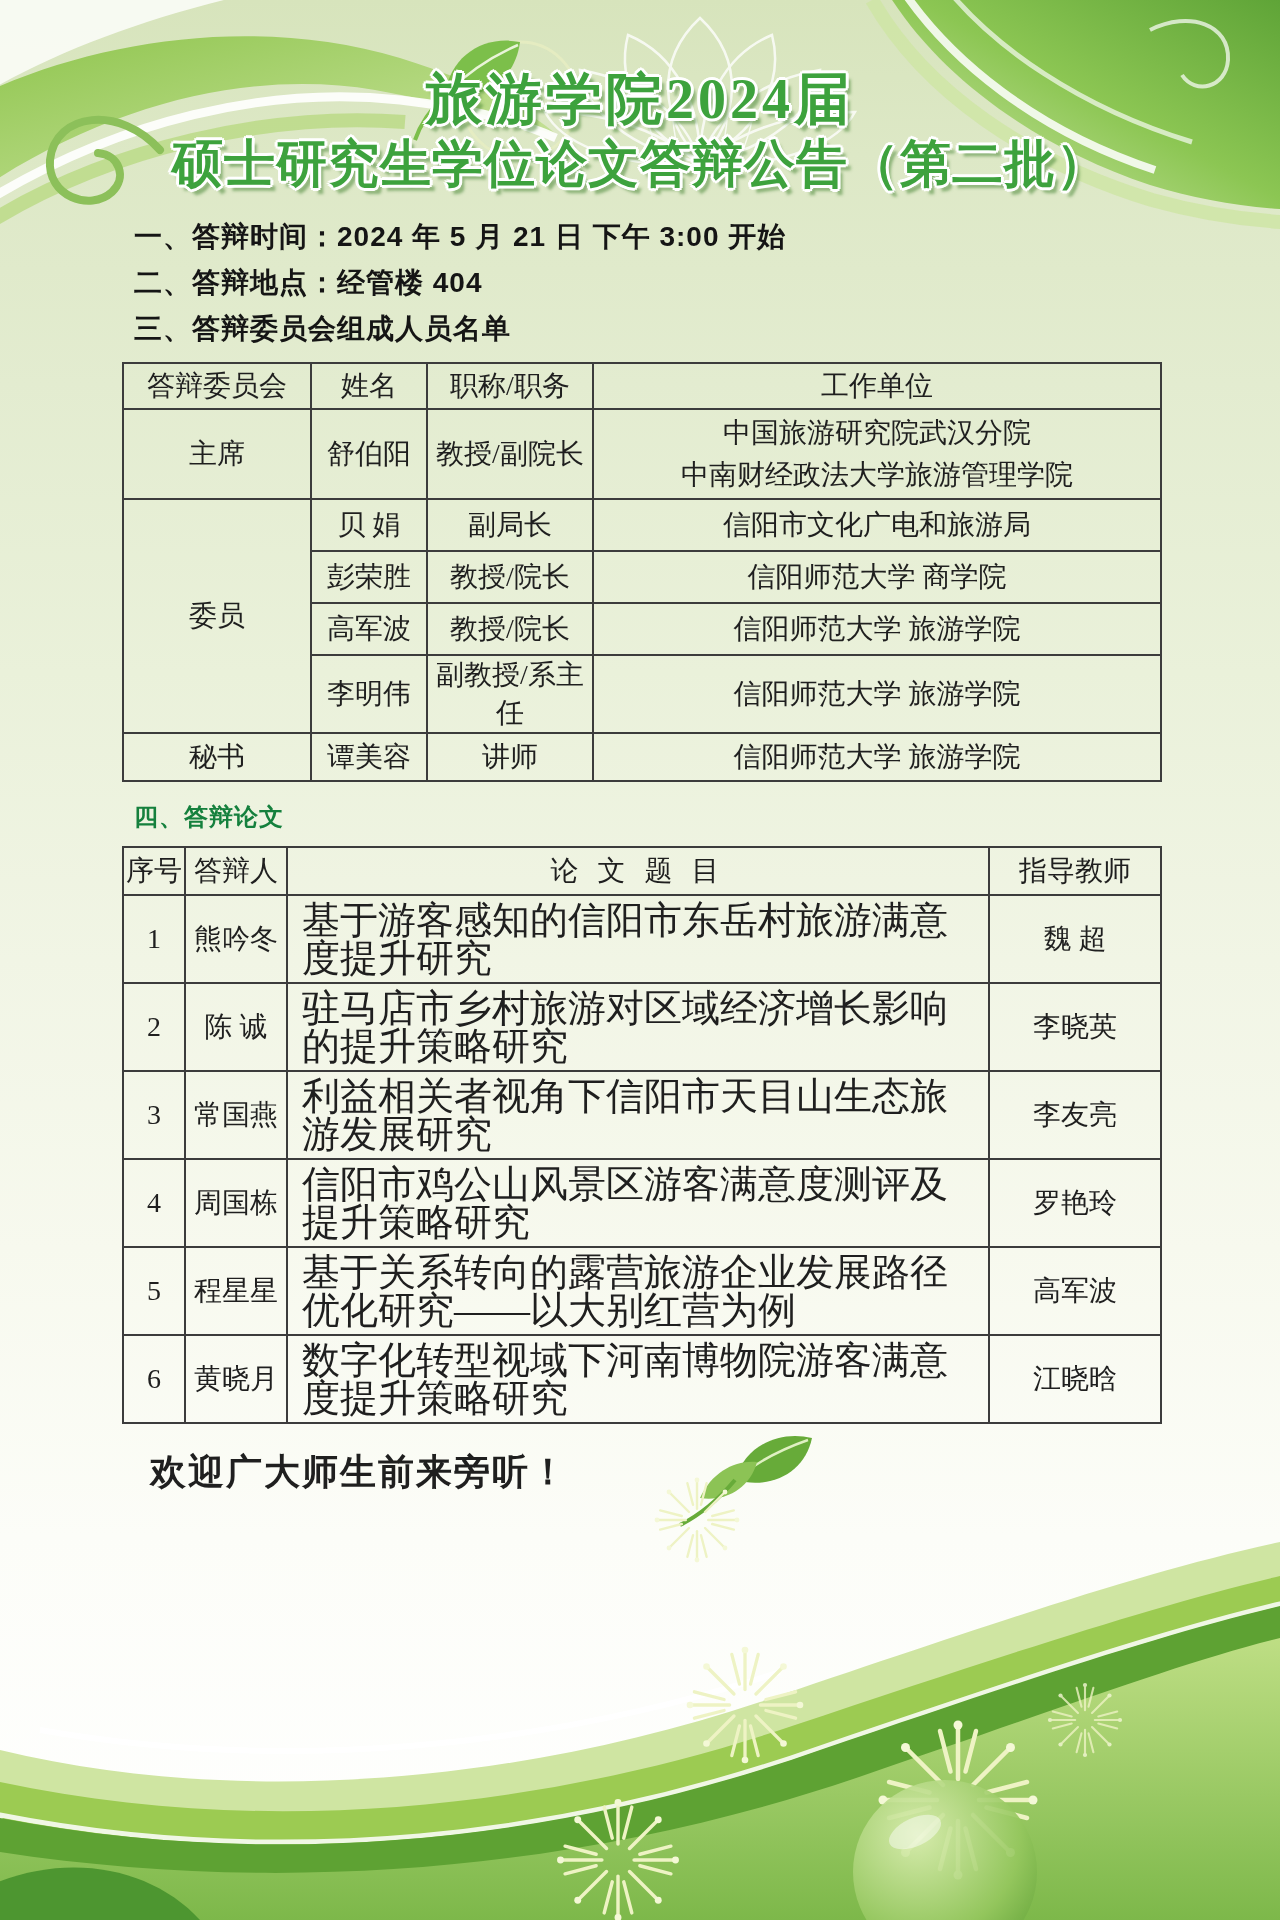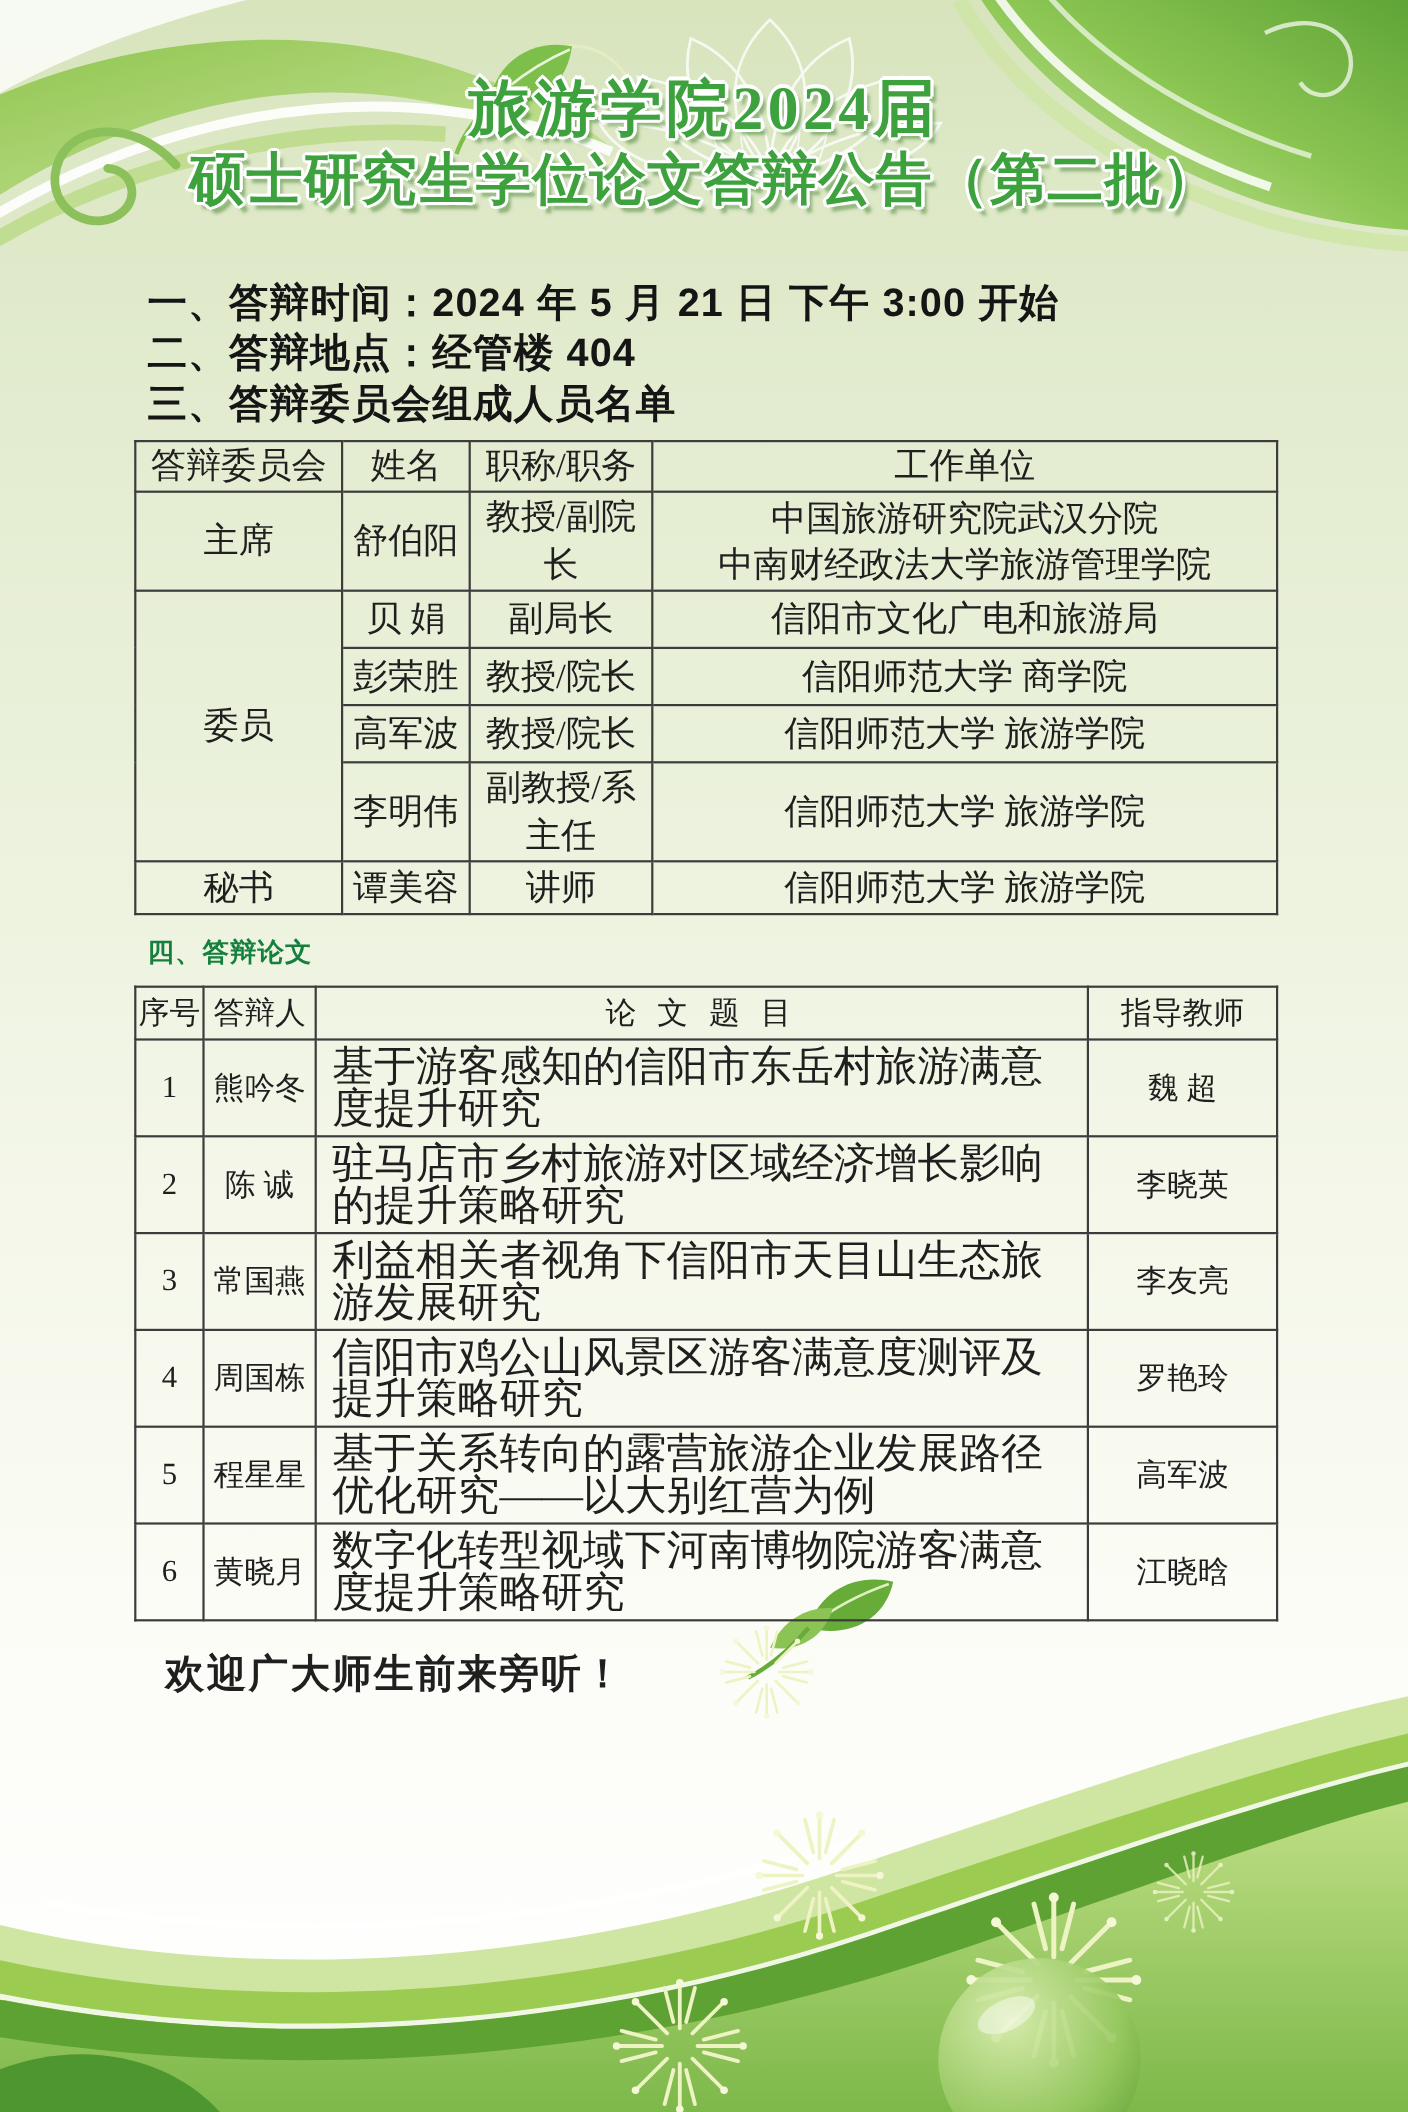--- a/index.html
+++ b/index.html
@@ -17,27 +17,27 @@
   .title-line {
     font-weight:bold; color:#3da23d;
     text-shadow:
       -2px -2px 0 #fff, 2px -2px 0 #fff, -2px 2px 0 #fff, 2px 2px 0 #fff,
       -3px 0 0 #fff, 3px 0 0 #fff, 0 3px 0 #fff, 0 -3px 0 #fff,
       5px 6px 3px rgba(72,134,54,.55);
   }
   .title-line1 { font-size:56px; line-height:62px; letter-spacing:4px; }
   .title-line2 { font-size:51px; line-height:68px; letter-spacing:1px; }
 
-  .info-list { margin:54px 0 0 134px; font-family:"Liberation Sans","DejaVu Sans",sans-serif; font-weight:bold; font-size:36px; color:#151515; }
+  .info-list { margin:16px 0 0 134px; font-family:"Liberation Sans","DejaVu Sans",sans-serif; font-weight:bold; font-size:28px; color:#151515; }
   .info-item { line-height:46px; letter-spacing:1px; }
 
   table { border-collapse:collapse; margin-left:122px; table-layout:fixed; }
   td, th { border:2px solid #3c3c3c; text-align:center; vertical-align:middle; color:#1f1f1f; font-weight:normal; }
 
-  #committee-table { margin-top:10px; font-size:32px; }
+  #committee-table { margin-top:10px; font-size:28px; }
   #committee-table col.cc1 { width:188px; }
   #committee-table col.cc2 { width:116px; }
   #committee-table col.cc3 { width:166px; }
   #committee-table col.cc4 { width:568px; }
   tr.rh46 { height:46px; } tr.rh90 { height:90px; } tr.rh52 { height:52px; } tr.rh48 { height:48px; }
   .unit-line { line-height:42px; }
 
   .section-heading { margin:18px 0 0 134px; font-family:"Liberation Sans","DejaVu Sans",sans-serif; font-weight:bold; font-size:24px; color:#15803d; line-height:34px; letter-spacing:1px; }
 
   #thesis-table { margin-top:12px; font-size:28px; }

